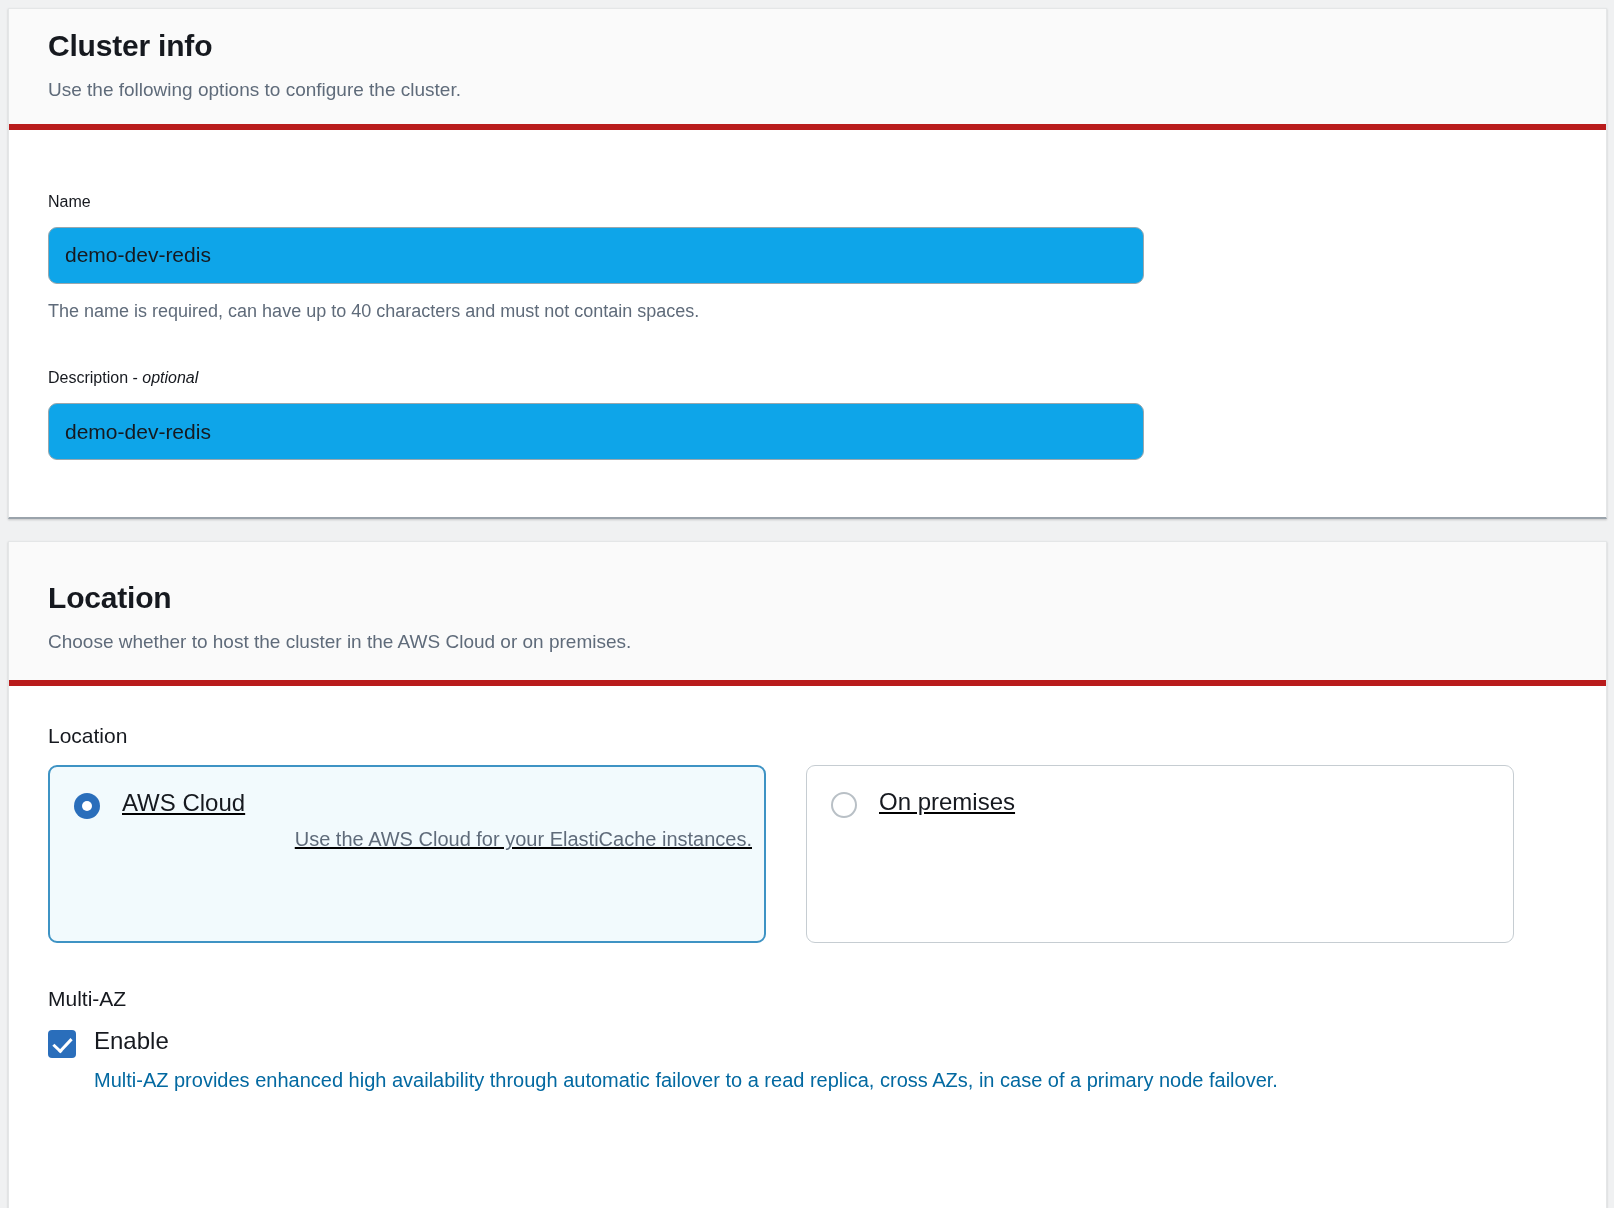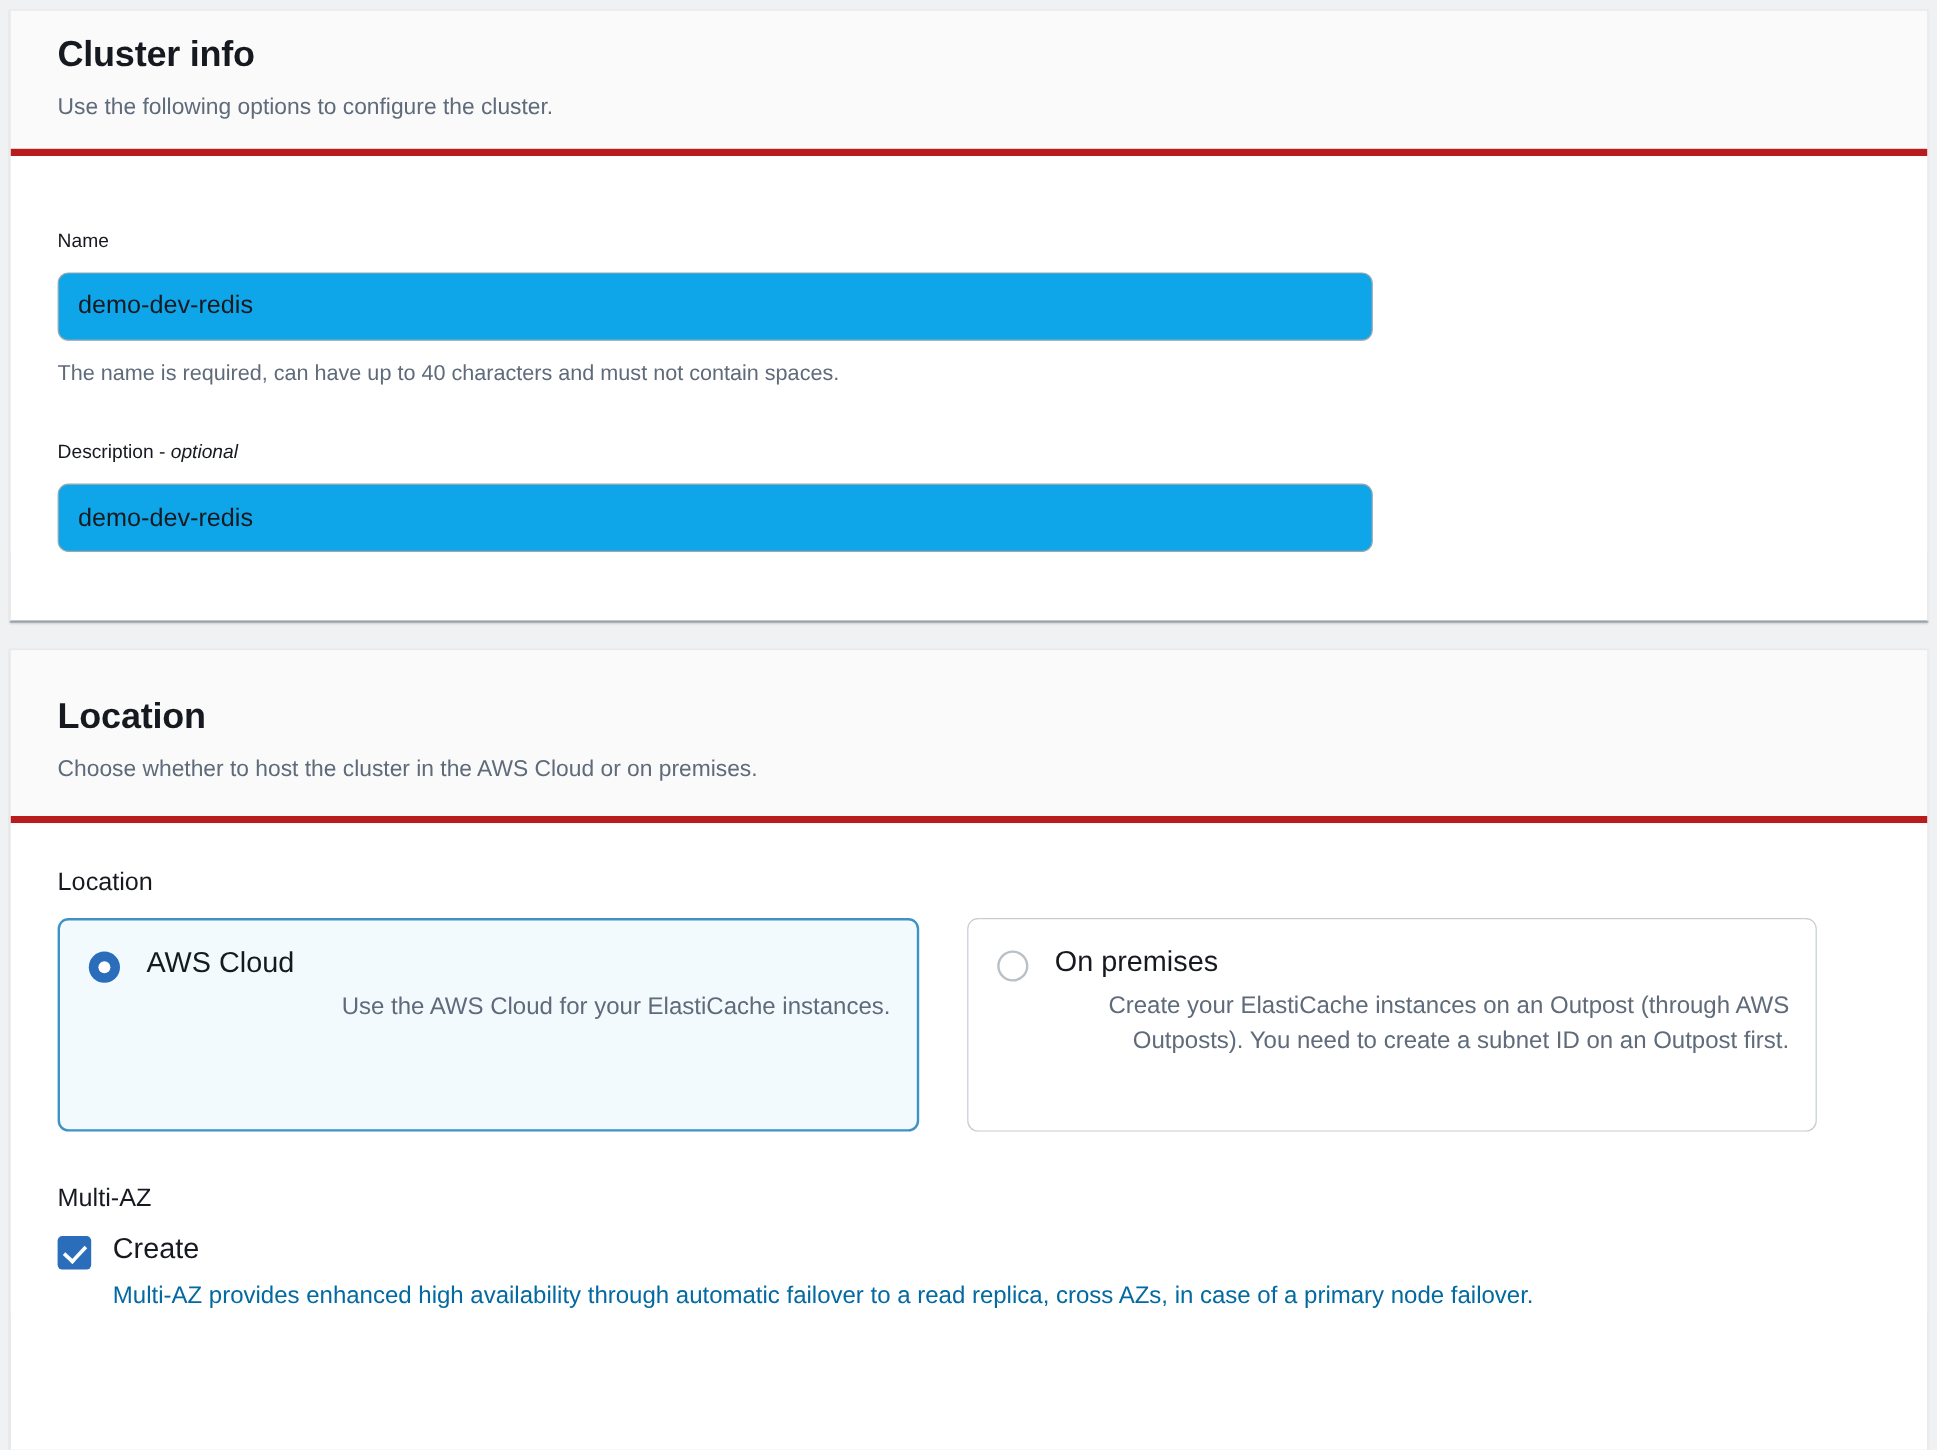--- a/index.html
+++ b/index.html
@@ -93,21 +93,22 @@
   
   .tile-row {
     display: flex;
     gap: 40px;
     margin-top: 16px;
   }
 
   .tile {
     position: relative;
     border-radius: 9px;
-    padding: 22px 22px 22px 24px;
+    padding: 22px 12px 22px 24px;
+    text-decoration: underline;
   }
 
   .tile-aws {
     width: 718px;
     min-height: 178px;
     background: #f2fafd;
     border: 2px solid #3e93c4;
   }
 
   .tile-onprem {
@@ -259,31 +260,30 @@
             <span class="tile-label">AWS Cloud</span>
           </div>
           <div class="tile-desc">Use the AWS Cloud for your ElastiCache instances.</div>
         </div>
 
         <div class="tile tile-onprem">
           <div class="tile-head">
             <span class="radio radio-off"></span>
             <span class="tile-label">On premises</span>
           </div>
-          <div class="tile-desc">Create your ElastiCache instances on an Outpost (through AWS Outposts). You need to create a subnet ID on an Outpost first.</div>
         </div>
 
       </div>
 
       <div style="margin-top:42px;">
         <div class="section-label">Multi-AZ</div>
 
         <div class="checkbox-row">
           <span class="checkbox"></span>
-          <span class="checkbox-label">Create</span>
+          <span class="checkbox-label">Enable</span>
         </div>
 
         <div class="checkbox-desc">Multi-AZ provides enhanced high availability through automatic failover to a read replica, cross AZs, in case of a primary node failover.</div>
       </div>
 
     </div>
   </div>
 
 </div>
 

